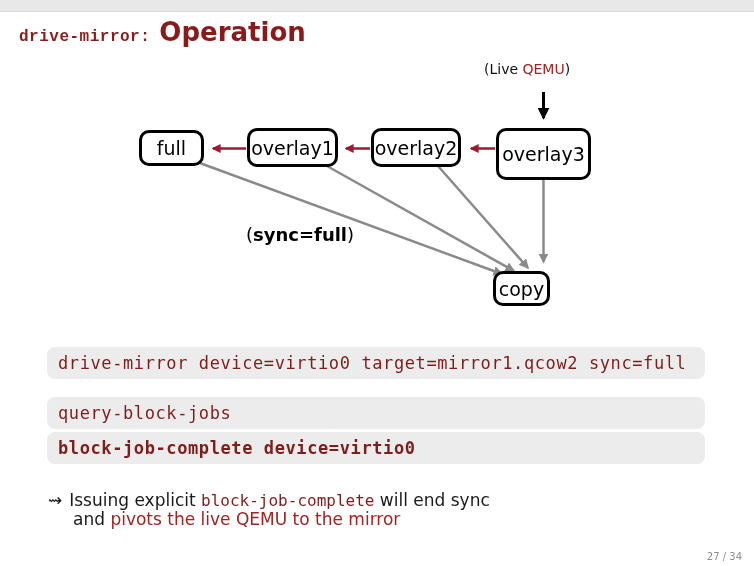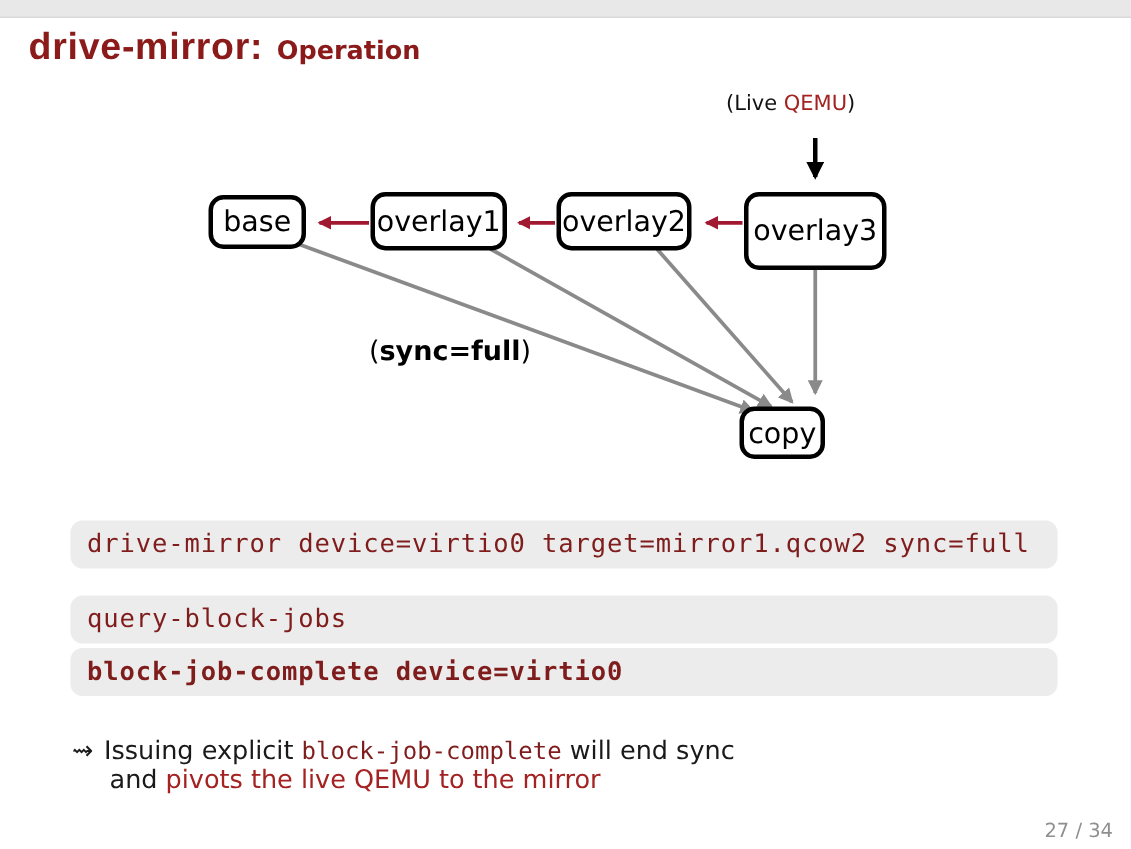--- a/index.html
+++ b/index.html
@@ -5,22 +5,22 @@
   html,body { margin:0; padding:0; background:#fff; }
   .slide {
     position:relative; width:754px; height:566px; background:#ffffff;
     font-family:"DejaVu Sans", "Liberation Sans", sans-serif; overflow:hidden;
   }
   .header-bar {
     position:absolute; top:0; left:0; width:754px; height:11px;
     background:#e8e8e8; border-bottom:1px solid #d9d9d9;
   }
   .title { position:absolute; left:19px; top:17px; color:#8b1a1a; white-space:nowrap; }
-  .title-code { font-family:Liberation Sans, sans-serif; font-weight:bold; font-size:25px; letter-spacing:0.5px; }
-  .title-text { font-weight:bold; font-size:17px; margin-left:9px; }
+  .title-code { font-family:Liberation Mono, monospace; font-weight:bold; font-size:16px; letter-spacing:0.5px; }
+  .title-text { font-weight:bold; font-size:26px; margin-left:9px; }
 
   .live-label { position:absolute; left:484px; top:61px; font-size:14px; color:#111; white-space:nowrap; }
   .alert { color:#a42222; }
 
   .arrows-layer { position:absolute; top:0; left:0; width:754px; height:566px; pointer-events:none; }
 
   .node {
     position:absolute; box-sizing:border-box; background:#ffffff;
     border:3px solid #000; border-radius:10px;
     display:flex; align-items:center; justify-content:center;
@@ -42,21 +42,21 @@
     font-family:"DejaVu Sans Mono", monospace; font-size:17px; letter-spacing:0.6px;
     color:#7f1d1d; white-space:pre;
   }
   .cmd1 { top:347px; } .cmd2 { top:397px; } .cmd3 { top:432px;font-weight:bold; }
 
   .note { position:absolute; left:48px; top:491px; font-size:17px; color:#1a1a1a; line-height:19px; }
   .note-bullet { margin-right:7px; }
   .note-code { font-family:"DejaVu Sans Mono", monospace; font-size:16px; color:#7f1d1d; }
   .note-line2 { padding-left:25px; }
 
-  .footer { position:absolute; right:12px; bottom:4px; font-size:13px; color:#8f8f8f; }
+  .footer { position:absolute; right:12px; bottom:4px; font-size:10px; color:#8f8f8f; }
 </style>
 </head>
 <body>
 
 <div class="slide">
 
   <div class="header-bar"></div>
 
   <div class="title">
     <span class="title-code">drive-mirror:</span><span class="title-text">Operation</span>
@@ -80,21 +80,21 @@
     <line x1="246" y1="148.5" x2="213" y2="148.5" stroke="#a01931" stroke-width="2.5" marker-end="url(#mRed)"></line>
     <line x1="370" y1="148.5" x2="346" y2="148.5" stroke="#a01931" stroke-width="2.5" marker-end="url(#mRed)"></line>
     <line x1="495" y1="148.5" x2="471" y2="148.5" stroke="#a01931" stroke-width="2.5" marker-end="url(#mRed)"></line>
     <line x1="197" y1="162" x2="502" y2="274" stroke="#8a8a8a" stroke-width="2.5" marker-end="url(#mGray)"></line>
     <line x1="327" y1="166" x2="514" y2="271" stroke="#8a8a8a" stroke-width="2.5" marker-end="url(#mGray)"></line>
     <line x1="438" y1="166" x2="528" y2="268" stroke="#8a8a8a" stroke-width="2.5" marker-end="url(#mGray)"></line>
     <line x1="543.5" y1="167" x2="543.5" y2="262" stroke="#8a8a8a" stroke-width="2.5" marker-end="url(#mGray)"></line>
   </svg>
 
   <div class="node node-base">
-      <span>base</span>
+      <span>full</span>
     </div>
   <div class="node node-overlay1">
       <span>overlay1</span>
     </div>
   <div class="node node-overlay2">
       <span>overlay2</span>
     </div>
   <div class="node node-overlay3">
       <span>overlay3</span>
     </div>

